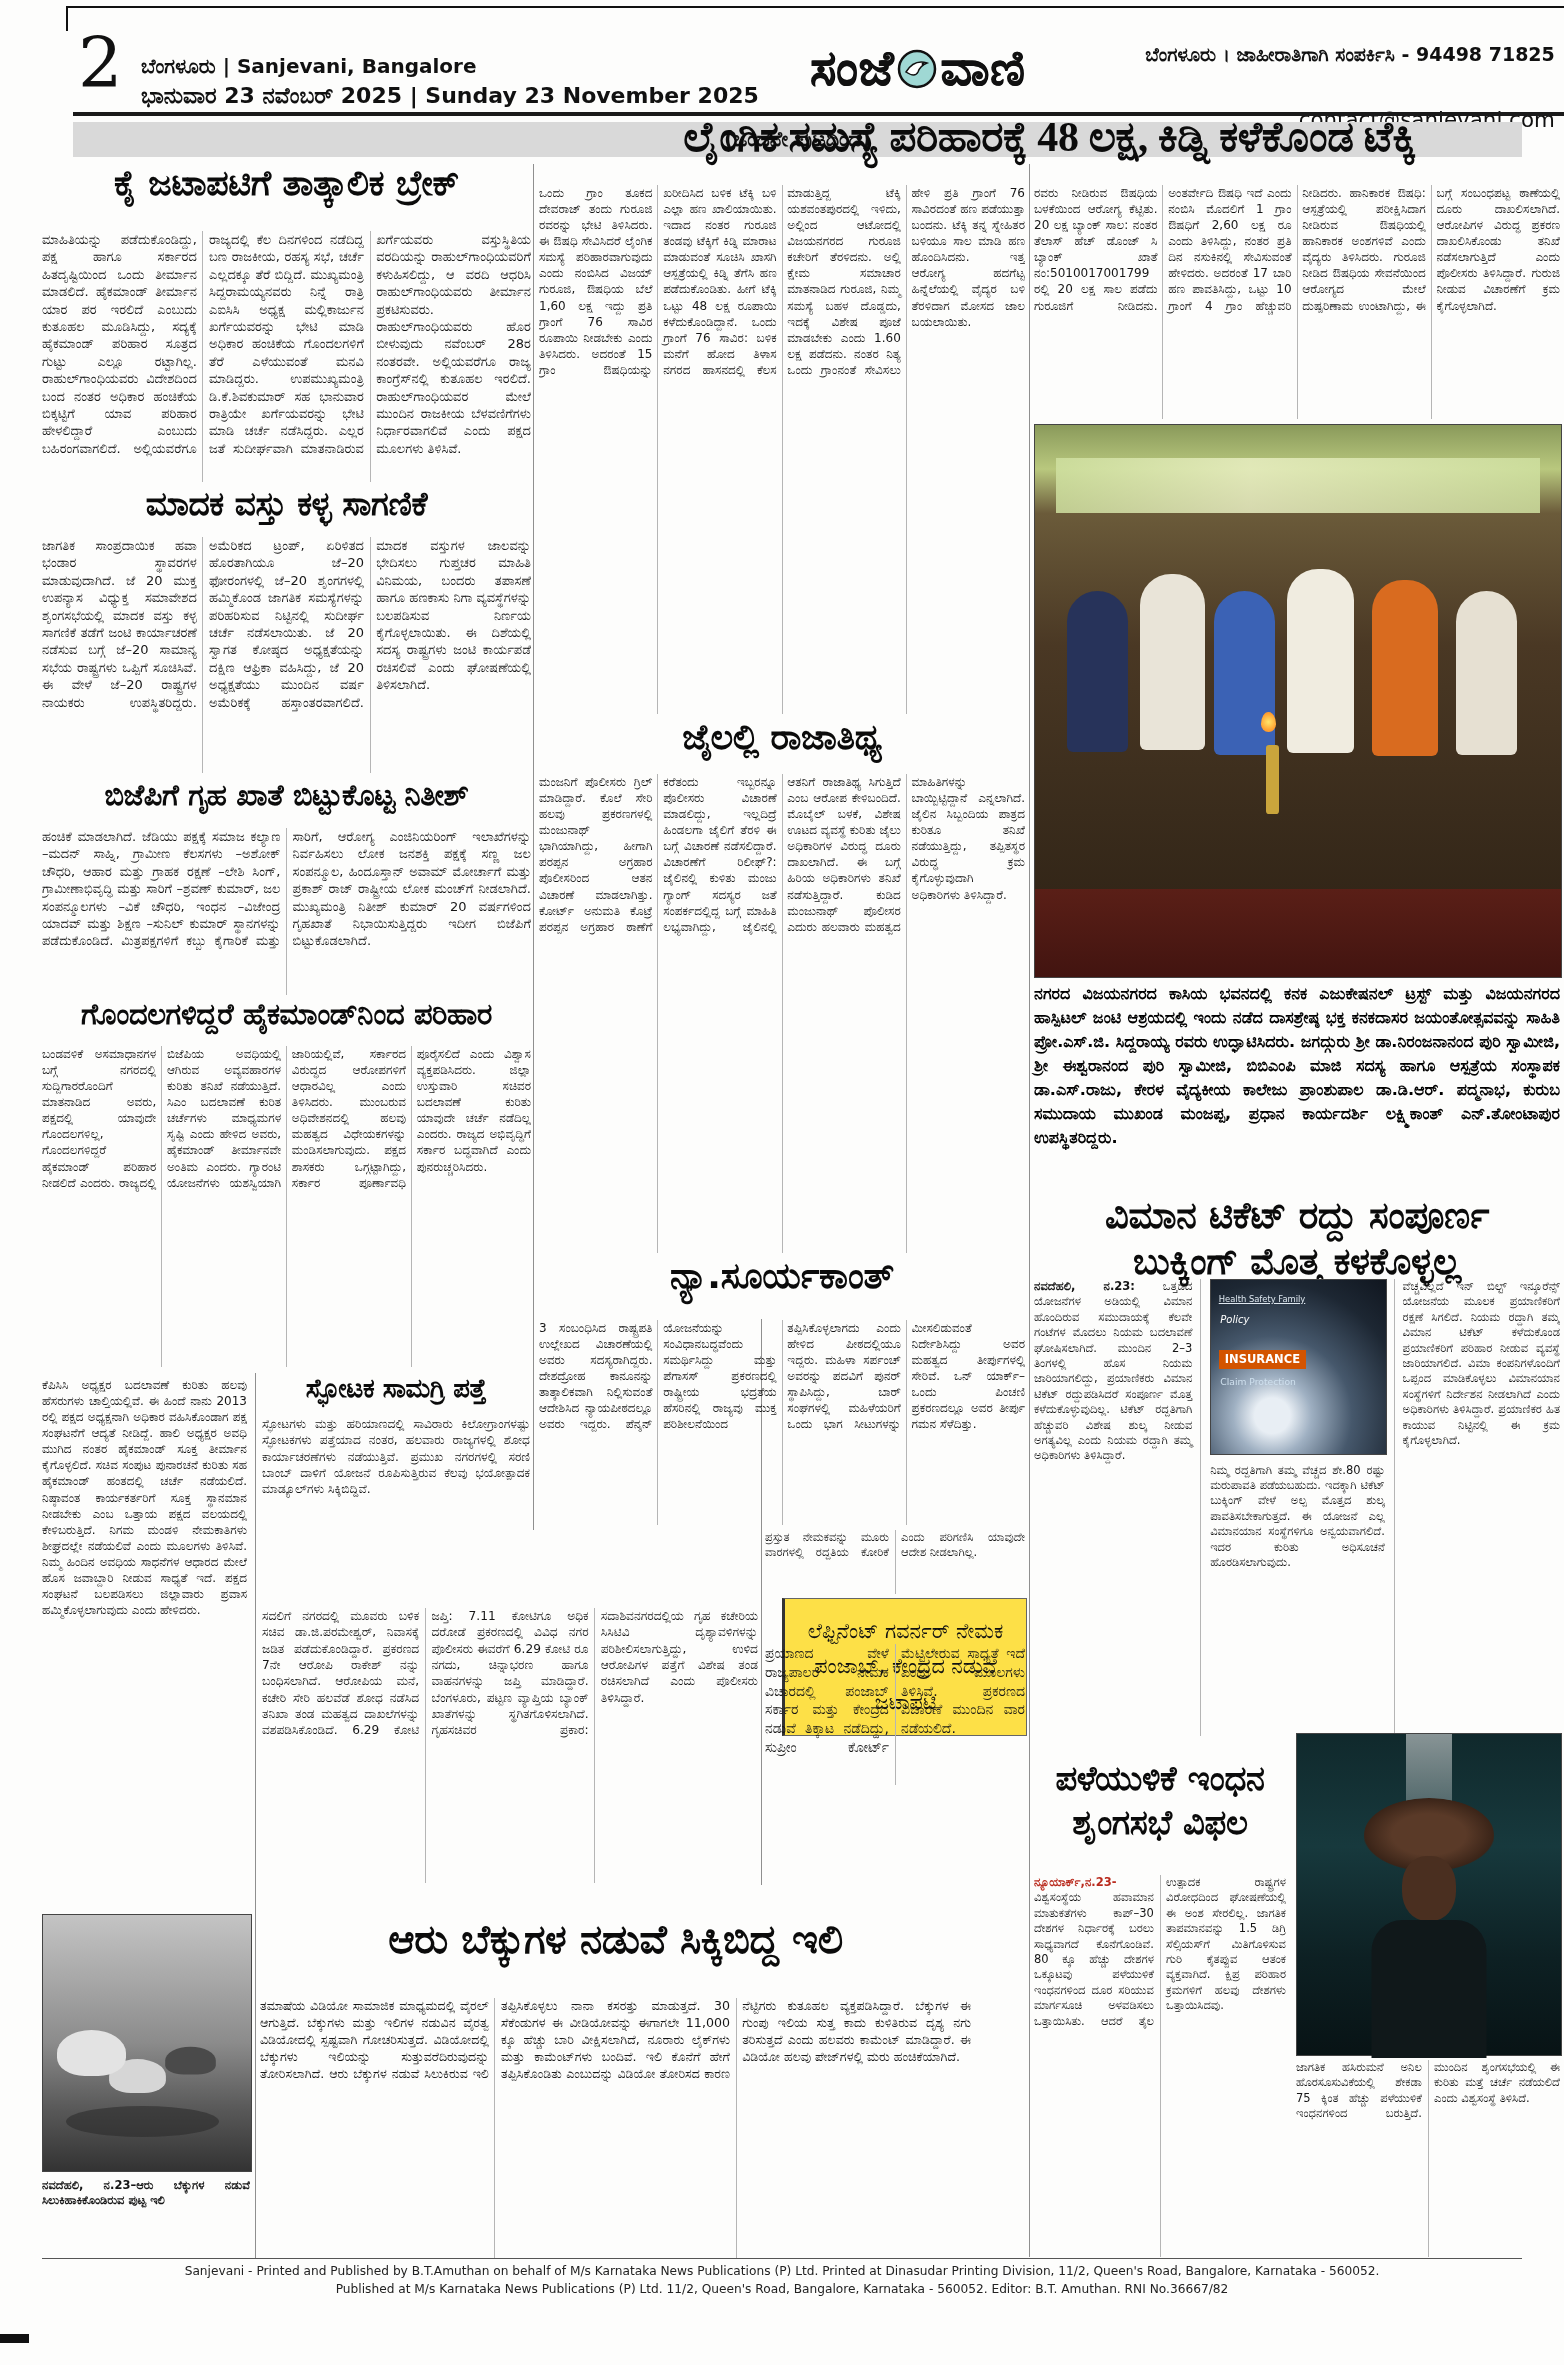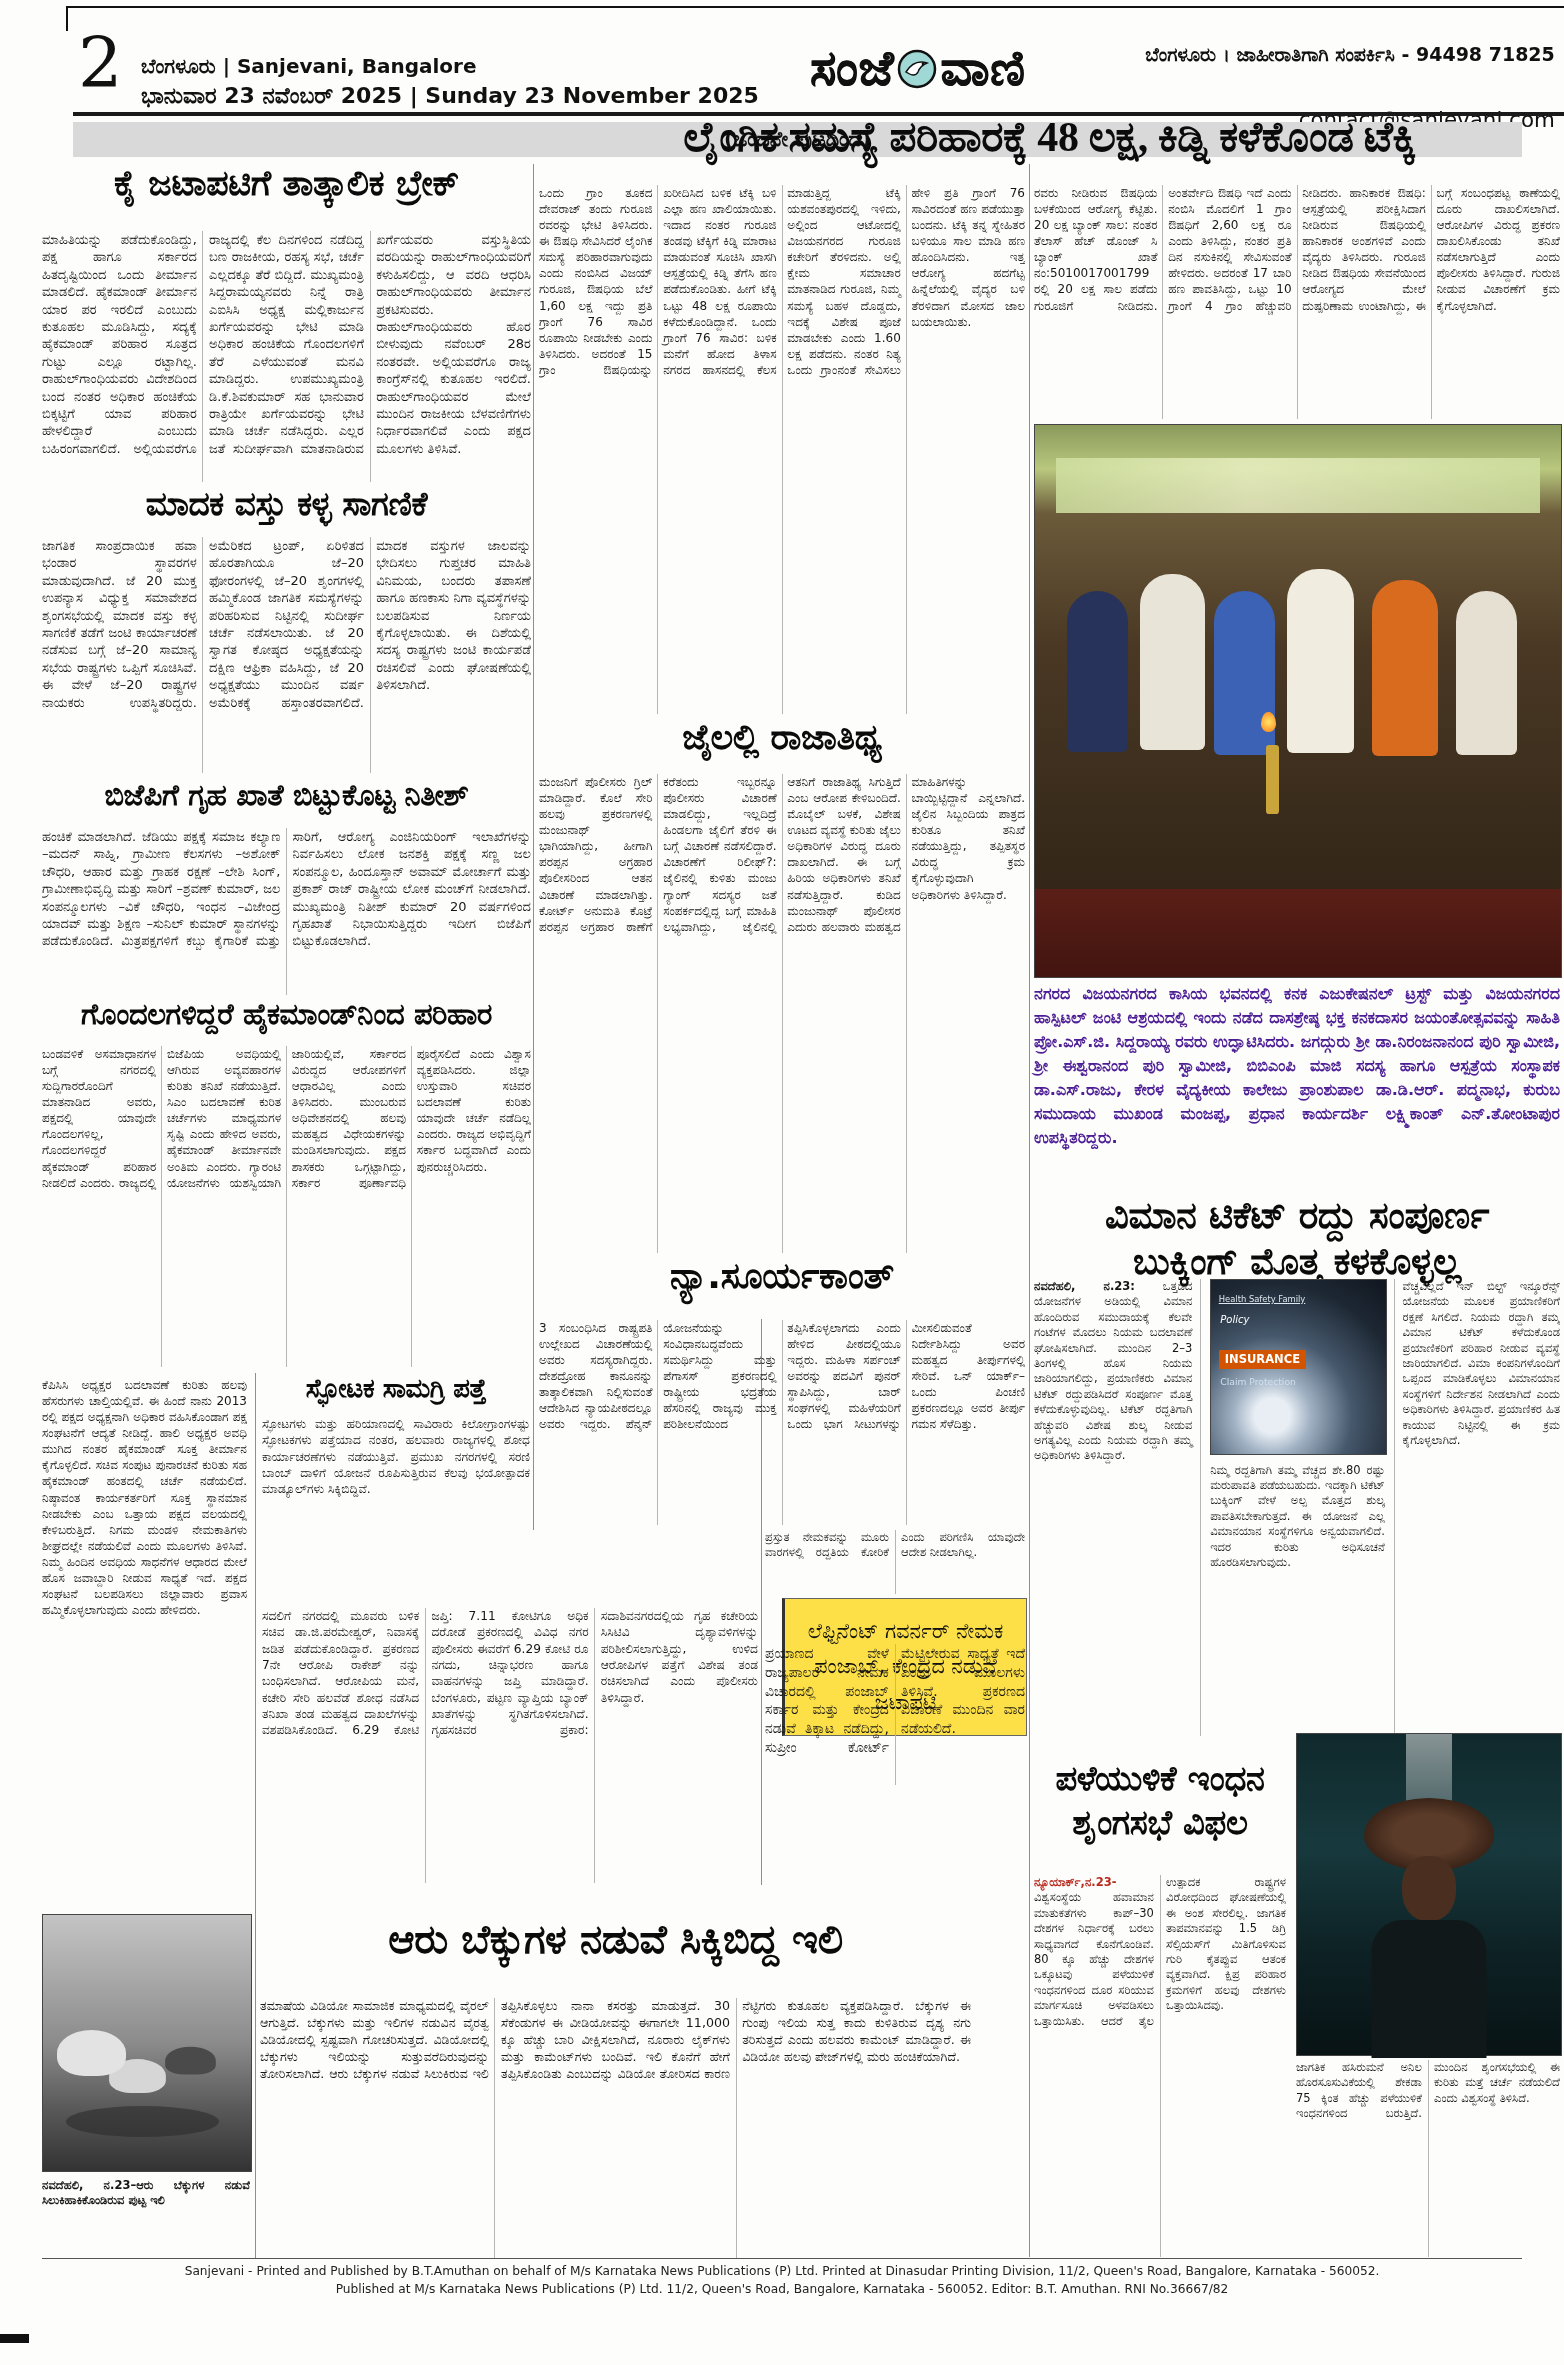--- a/index.html
+++ b/index.html
@@ -6,21 +6,21 @@
   .page{position:relative;width:1564px;height:2366px;background:#fdfdfc;font-family:"DejaVu Sans",sans-serif;color:#111;overflow:hidden;}
   .abs{position:absolute;}
   .hl{font-weight:bold;text-align:center;color:#0b0b0b;line-height:1.08;letter-spacing:-0.4px;}
   .bt{text-align:justify;line-height:1.34;color:#161616;overflow:hidden;}
   .cols3{column-count:3;column-gap:12.2px;column-rule:0.8px solid #b5b5b5;}
   .cols4{column-count:4;column-gap:10.7px;column-rule:0.8px solid #b5b5b5;}
   .cols2{column-count:2;column-gap:12.2px;column-rule:0.8px solid #b5b5b5;}
   .vline{width:0.8px;background:#8f8f8f;}
   .hline{height:0.8px;background:#555;}
   .graybar{background:#d9d9d9;text-align:center;font-weight:bold;}
-  .caption{font-weight:bold;text-align:justify;line-height:1.5;color:#4c1d95;}
+  .caption{font-weight:bold;text-align:justify;line-height:1.5;color:#000000;}
   .red{color:#b92a1d;font-weight:bold;}
   .dl{font-weight:bold;}
   .photo{border:0.8px solid #444;}
   .boxnote{background:#fde047;border:1.5px solid #666;border-left:3.1px solid #333;display:flex;align-items:center;justify-content:center;text-align:center;font-weight:normal;line-height:1.7;padding:6.1px;box-sizing:border-box;}
   .masthead{font-weight:800;font-size:49px;letter-spacing:0.8px;display:flex;align-items:center;justify-content:center;gap:3.1px;text-shadow:0.8px 0 0 #000;}
   .ftr{text-align:center;color:#222;}
 </style>
 </head>
 <body>
 

